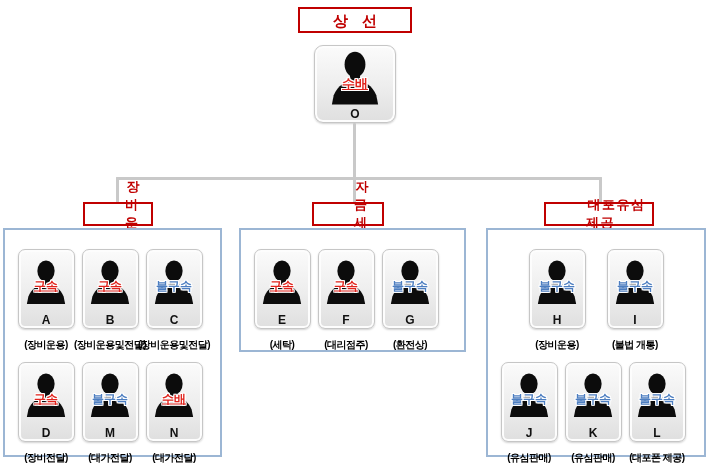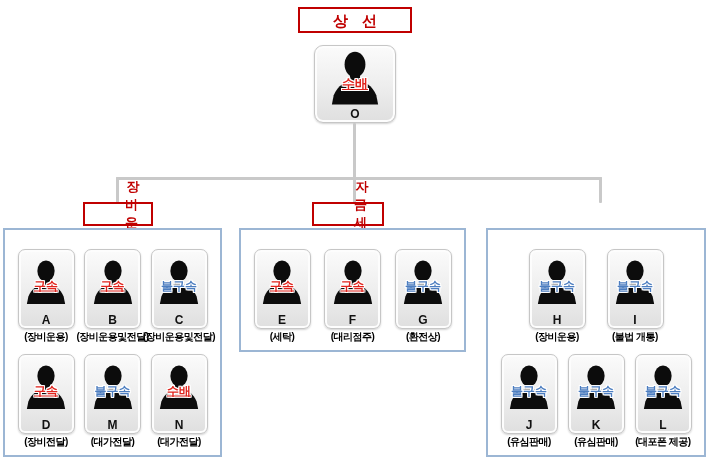--- a/index.html
+++ b/index.html
@@ -34,21 +34,21 @@
   .line{ position:absolute; background:#c9c9c9; border-radius:1px; }
 
   
   .gbox{
     position:absolute; border:2px solid #9cb6d4; background:#fff;
   }
   .gbox1{ left:3px;   top:228px; width:219px; height:229px; }
   .gbox2{ left:239px; top:228px; width:227px; height:124px; }
   .gbox3{ left:486px; top:228px; width:220px; height:229px; }
 
-  .mrow{ display:flex; justify-content:space-between; padding:0 9px; margin-top:19px; }
+  .mrow{ display:flex; padding:0 9px; margin-top:19px; }
   .mrow.second{ margin-top:10px; }
   .mrow.centered{ justify-content:center; gap:14px; }
 
   .member{ width:64px; display:flex; flex-direction:column; align-items:center; }
 
   
   .pcard{
     position:relative; width:57px; height:80px; border-radius:7px;
     background:linear-gradient(180deg,#fbfbfb 0%,#ededed 55%,#dfdfdf 100%);
     border:1px solid #c6c6c6;
@@ -65,21 +65,21 @@
     text-shadow:-1px -1px 0 #fff,1px -1px 0 #fff,-1px 1px 0 #fff,1px 1px 0 #fff,
                  0 -1px 0 #fff,0 1px 0 #fff,-1px 0 0 #fff,1px 0 0 #fff;
   }
   .status[data-color="red"]{ color:#e0231c;text-decoration:underline; }
   .status[data-color="blue"]{ color:#4d7ec0; }
   .pname{
     position:absolute; bottom:1px; left:0; right:0; text-align:center;
     font-size:12px; font-weight:bold; color:#111;
   }
   .role{
-    margin-top:1px; font-size:10px; font-weight:bold; color:#000;
+    margin-top:9px; font-size:10px; font-weight:bold; color:#000;
     white-space:nowrap; letter-spacing:-0.5px; text-align:center;
   }
 
   
   .boss{ position:absolute; left:314px; top:45px; width:82px; }
   .boss .pcard{ width:82px; height:78px; border-radius:9px; }
   .boss .sil{ width:58px; height:58px; top:4px; }
   .boss .status{ top:38px; font-size:13px; }
 </style>
 </head>
@@ -110,20 +110,21 @@
   </div>
 
   <div class="line" style="left:353px; top:123px; width:3px; height:55px;"></div>
   <div class="line" style="left:116px; top:177px; width:486px; height:3px;"></div>
   <div class="line" style="left:116px; top:177px; width:3px; height:26px;"></div>
   <div class="line" style="left:353px; top:177px; width:3px; height:26px;"></div>
   <div class="line" style="left:599px; top:177px; width:3px; height:26px;"></div>
 
   <div class="ghead gh1">장비운용</div>
   <div class="ghead gh2">자금세탁</div>
+  <div class="ghead gh3">대포유심제공</div>
 
   <div class="gbox gbox1">
     <div class="mrow">
       <div class="member">
         <div class="pcard">
           <svg class="sil">
               <use href="#person-sil" xlink:href="#person-sil"></use>
             </svg>
           <span class="status" data-color="red">구속</span>
           <span class="pname">A</span>

